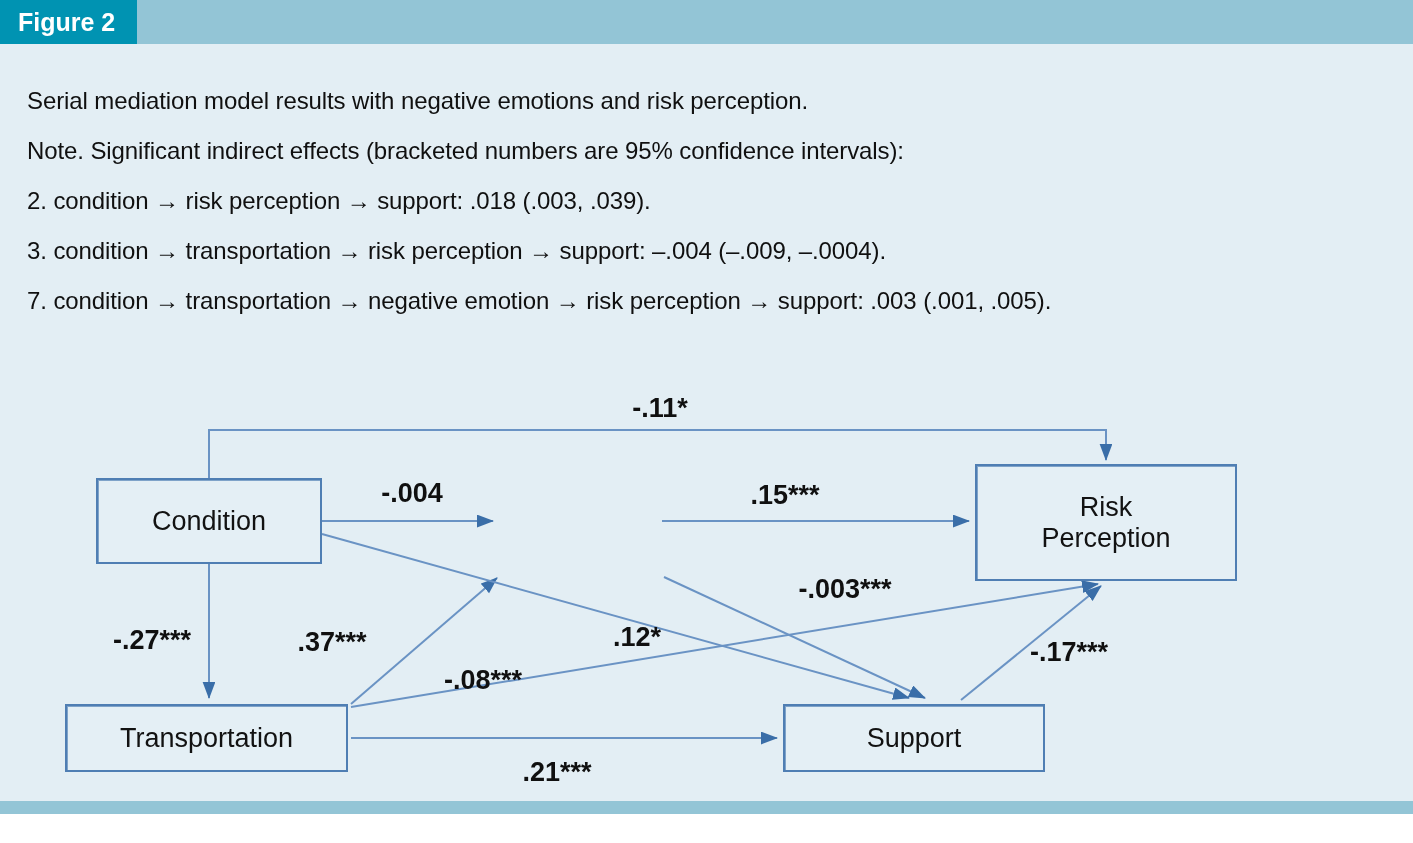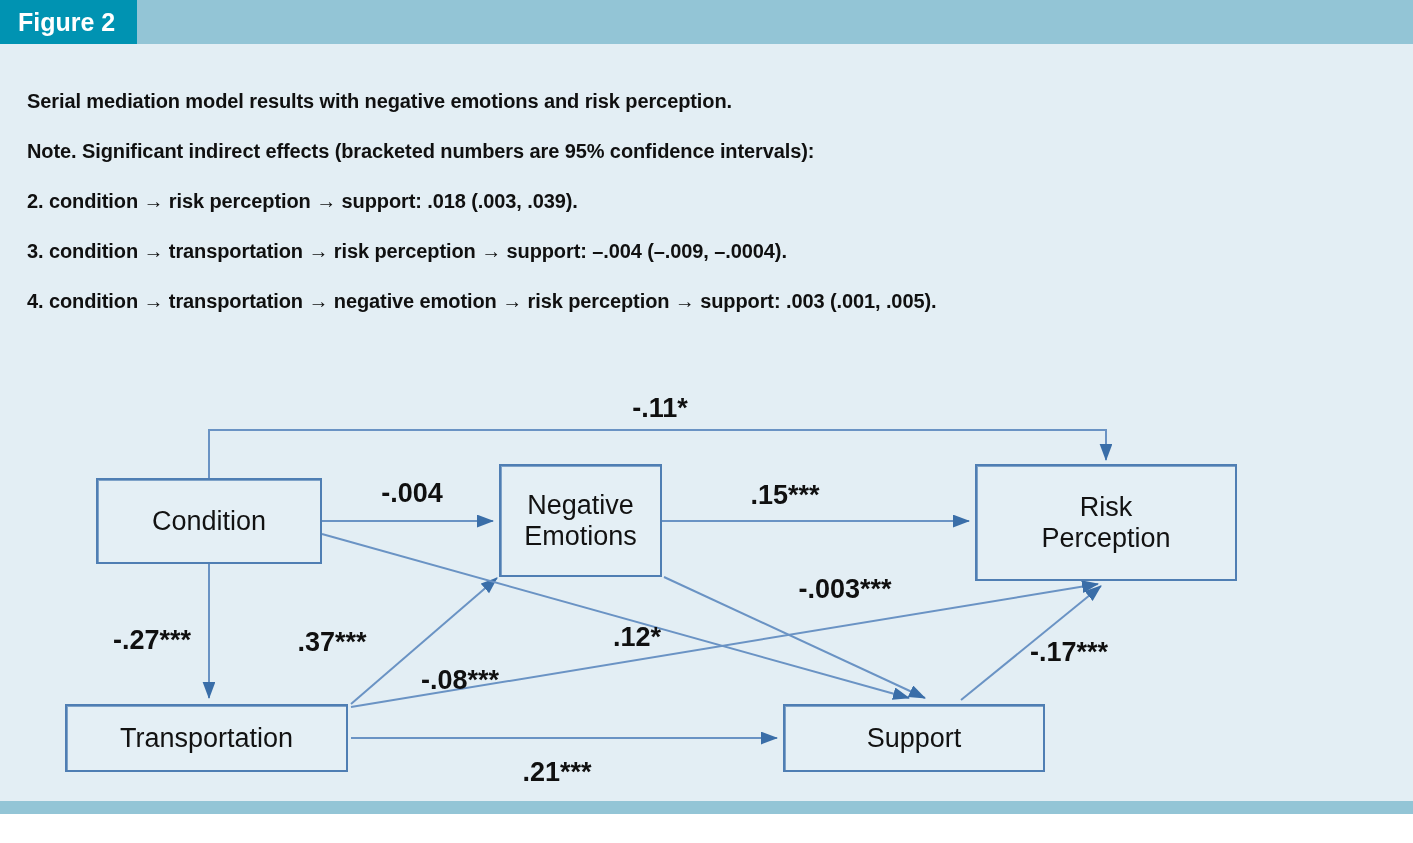--- a/index.html
+++ b/index.html
@@ -73,22 +73,22 @@
   }
   
   .caption-block {
     position: absolute;
     left: 27px;
     top: 76px;
     width: 1360px;
   }
   .caption-line {
     color: #101010;
-    font-size: 20px;
-    font-weight: bold;
+    font-size: 24px;
+    font-weight: normal;
     font-family: "Liberation Sans", sans-serif;
     line-height: 50px;
     white-space: nowrap;
     letter-spacing: -0.1px;
   }
   
   .diagram {
     position: absolute;
     left: 0;
     top: 0;
@@ -134,21 +134,21 @@
     <span class="figure-tag-label">Figure 2</span>
   </div>
 
   <div class="panel"></div>
 
   <div class="caption-block">
     <div class="caption-line">Serial mediation model results with negative emotions and risk perception.</div>
     <div class="caption-line">Note. Significant indirect effects (bracketed numbers are 95% confidence intervals):</div>
     <div class="caption-line">2. condition → risk perception → support: .018 (.003, .039).</div>
     <div class="caption-line">3. condition → transportation → risk perception → support: –.004 (–.009, –.0004).</div>
-    <div class="caption-line">4. condition → transportation → negative emotion → risk perception → support: .003 (.001, .005).</div>
+    <div class="caption-line">7. condition → transportation → negative emotion → risk perception → support: .003 (.001, .005).</div>
   </div>
 
   <svg class="diagram" viewBox="0 0 1413 843" xmlns="http://www.w3.org/2000/svg">
     <defs>
       <marker id="arrow" markerWidth="9" markerHeight="9" refX="8" refY="3.2" orient="auto" markerUnits="strokeWidth">
         <path d="M0,0 L8.5,3.2 L0,6.4 z" fill="#3a6ea8"></path>
       </marker>
     </defs>
     <g stroke="#6a93c4" stroke-width="2" fill="none" marker-end="url(#arrow)">
 
@@ -171,44 +171,40 @@
       <path d="M351,738 L777,738"></path>
 
       <path d="M961,700 L1101,586"></path>
     </g>
   </svg>
 
   <div class="node-box" style="left:96px; top:478px; width:226px; height:86px;">
     <span class="node-label">Condition</span>
   </div>
 
-  <div class="node-box" style="left:499px; top:464px; width:163px; height:113px;">
-    <span class="node-label" style="white-space:pre-line;">Negative
-Emotions</span>
-  </div>
 
   <div class="node-box" style="left:975px; top:464px; width:262px; height:117px;">
     <span class="node-label" style="white-space:pre-line;">Risk
 Perception</span>
   </div>
 
   <div class="node-box" style="left:783px; top:704px; width:262px; height:68px;">
     <span class="node-label">Support</span>
   </div>
 
   <div class="node-box" style="left:65px; top:704px; width:283px; height:68px;">
     <span class="node-label">Transportation</span>
   </div>
 
   <div class="path-label" style="left:660px;  top:408px;">-.11*</div>
   <div class="path-label" style="left:412px;  top:493px;">-.004</div>
   <div class="path-label" style="left:785px;  top:495px;">.15***</div>
   <div class="path-label" style="left:152px;  top:640px;">-.27***</div>
   <div class="path-label" style="left:332px;  top:642px;">.37***</div>
-  <div class="path-label" style="left:460px;  top:680px;">-.08***</div>
+  <div class="path-label" style="left:483px;  top:680px;">-.08***</div>
   <div class="path-label" style="left:637px;  top:637px;">.12*</div>
   <div class="path-label" style="left:845px;  top:589px;">-.003***</div>
   <div class="path-label" style="left:557px;  top:760px;margin-top:12px;">.21***</div>
   <div class="path-label" style="left:1069px; top:652px;">-.17***</div>
 
   <div class="footer-band"></div>
   <div class="footer-white"></div>
 
 </div>
 

